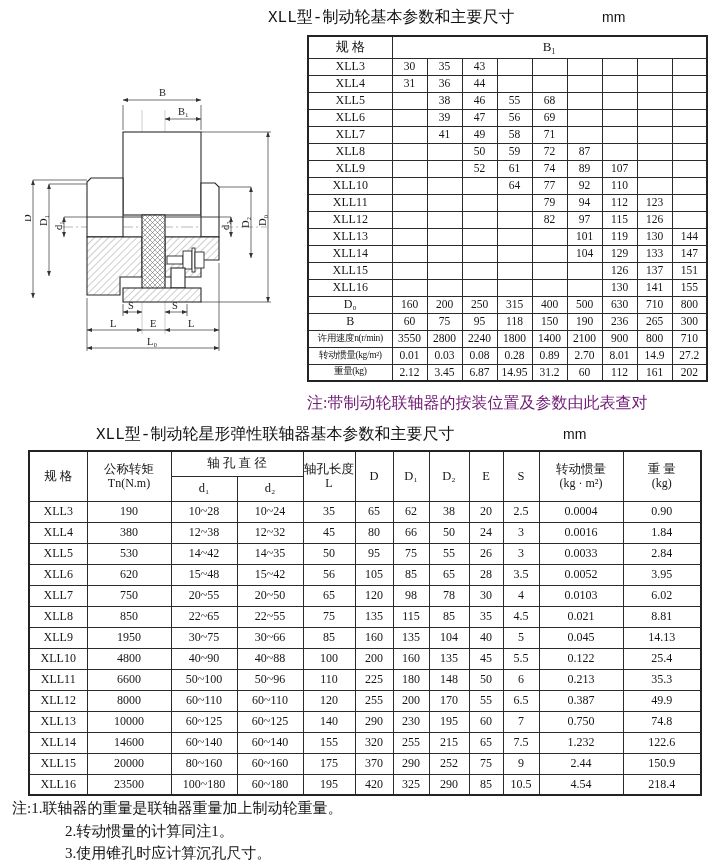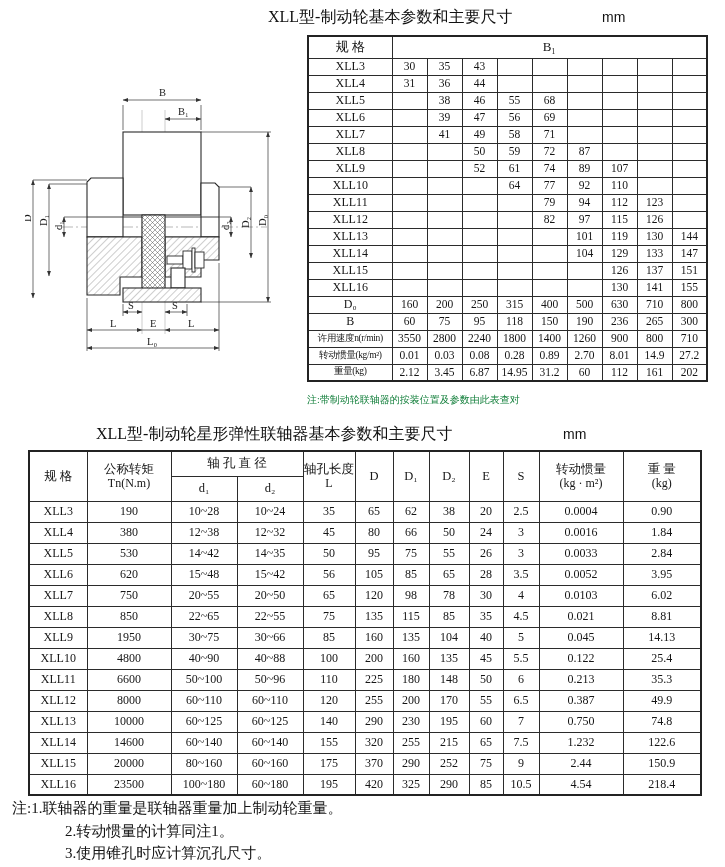--- a/index.html
+++ b/index.html
@@ -1,21 +1,21 @@
 <!DOCTYPE html>
 <html><head>
 <meta charset="utf-8">
 <style>
   *{box-sizing:border-box;margin:0;padding:0}
   html,body{background:#fff}
   body{width:725px;height:867px;position:relative;font-family:"Liberation Serif",serif;color:#151515;overflow:hidden}
   .abs{position:absolute}
-  .title{font-family:Liberation Serif, serif;font-size:16px;white-space:nowrap;color:#111}
+  .title{font-family:Liberation Mono, monospace;font-size:16px;white-space:nowrap;color:#111}
   .unit{font-family:Liberation Sans, sans-serif;font-size:14px;color:#111}
-  .note{font-size:10px;white-space:nowrap;color:#15803d}
+  .note{font-size:16px;white-space:nowrap;color:#701a75}
   table{border-collapse:collapse;table-layout:fixed;background:#fff}
   table{border:2px solid #232323}
   td{border:1px solid #2b2b2b;text-align:center;vertical-align:middle;white-space:nowrap;overflow:hidden;font-size:12px;line-height:1.05}
   
   #table1{width:400px}
   #table1 td{height:17px;font-size:11.5px}
   #table1 tr.hdr td{height:22px;font-size:13px}
   #table1 td.spec{font-size:12px}
   #table1 td.plabel{font-size:12px}
   #table1 td.plabel.small{font-size:9.5px;letter-spacing:-0.4px}
@@ -348,21 +348,21 @@
         <td>265</td>
         <td>300</td>
       </tr>
       <tr>
         <td class="plabel small">许用速度n(r/min)</td>
         <td>3550</td>
         <td>2800</td>
         <td>2240</td>
         <td>1800</td>
         <td>1400</td>
-        <td>1260</td>
+        <td>2100</td>
         <td>900</td>
         <td>800</td>
         <td>710</td>
       </tr>
       <tr>
         <td class="plabel small">转动惯量(kg/m²)</td>
         <td>0.01</td>
         <td>0.03</td>
         <td>0.08</td>
         <td>0.28</td>

